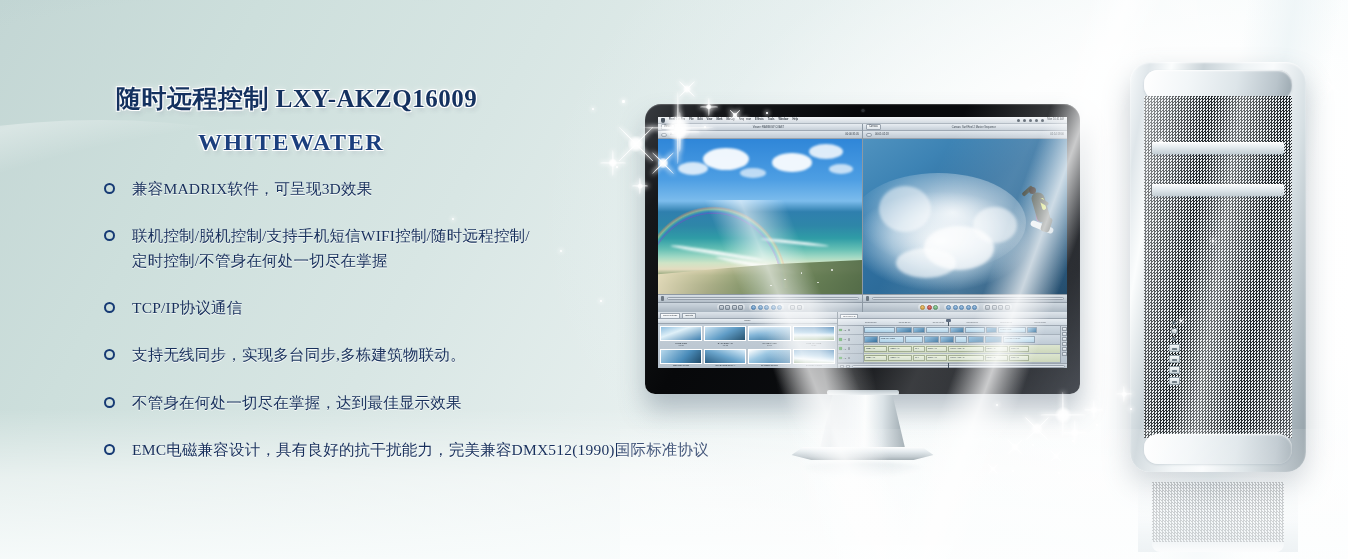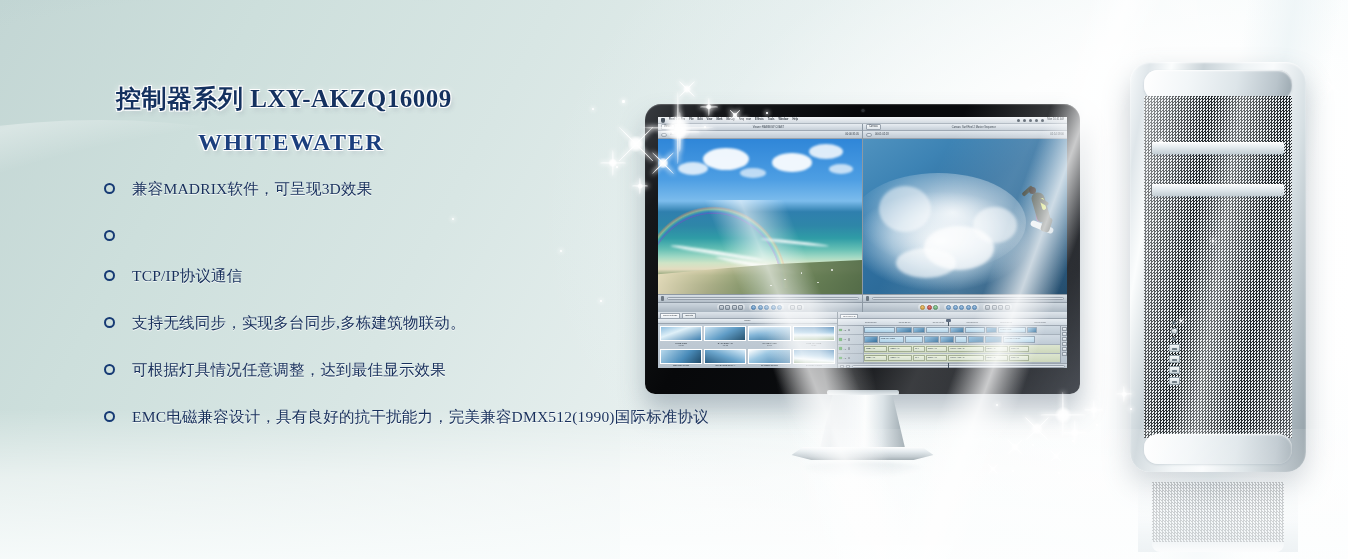--- a/index.html
+++ b/index.html
@@ -480,43 +480,45 @@
 
   <div class="swoosh sw1"></div>
   <div class="swoosh sw2"></div>
   <div class="swoosh sw3"></div>
   <div class="swoosh sw4"></div>
   <div class="ground"></div>
   <div class="beam beam-d"></div>
 
   <div id="copy">
     <div class="title-wrap">
-      <div class="title-line1">控制器系列 LXY-AKZQ16009</div>
+      <div class="title-line1">随时远程控制 LXY-AKZQ16009</div>
       <div class="title-line2">WHITEWATER</div>
     </div>
 
     <div id="feature-list">
       <div class="feature">
         <span class="bullet"></span>
         <span class="feature-text">兼容MADRIX软件，可呈现3D效果</span>
       </div>
       <div class="feature">
         <span class="bullet"></span>
+        <span class="feature-text">联机控制/脱机控制/支持手机短信WIFI控制/随时远程控制/
+定时控制/不管身在何处一切尽在掌握</span>
       </div>
       <div class="feature">
         <span class="bullet"></span>
         <span class="feature-text">TCP/IP协议通信</span>
       </div>
       <div class="feature">
         <span class="bullet"></span>
         <span class="feature-text">支持无线同步，实现多台同步,多栋建筑物联动。</span>
       </div>
       <div class="feature">
         <span class="bullet"></span>
-        <span class="feature-text">可根据灯具情况任意调整，达到最佳显示效果</span>
+        <span class="feature-text">不管身在何处一切尽在掌握，达到最佳显示效果</span>
       </div>
       <div class="feature">
         <span class="bullet"></span>
         <span class="feature-text">EMC电磁兼容设计，具有良好的抗干扰能力，完美兼容DMX512(1990)国际标准协议</span>
       </div>
     </div>
   </div>
 
   <div id="display">
     <div class="bezel">

